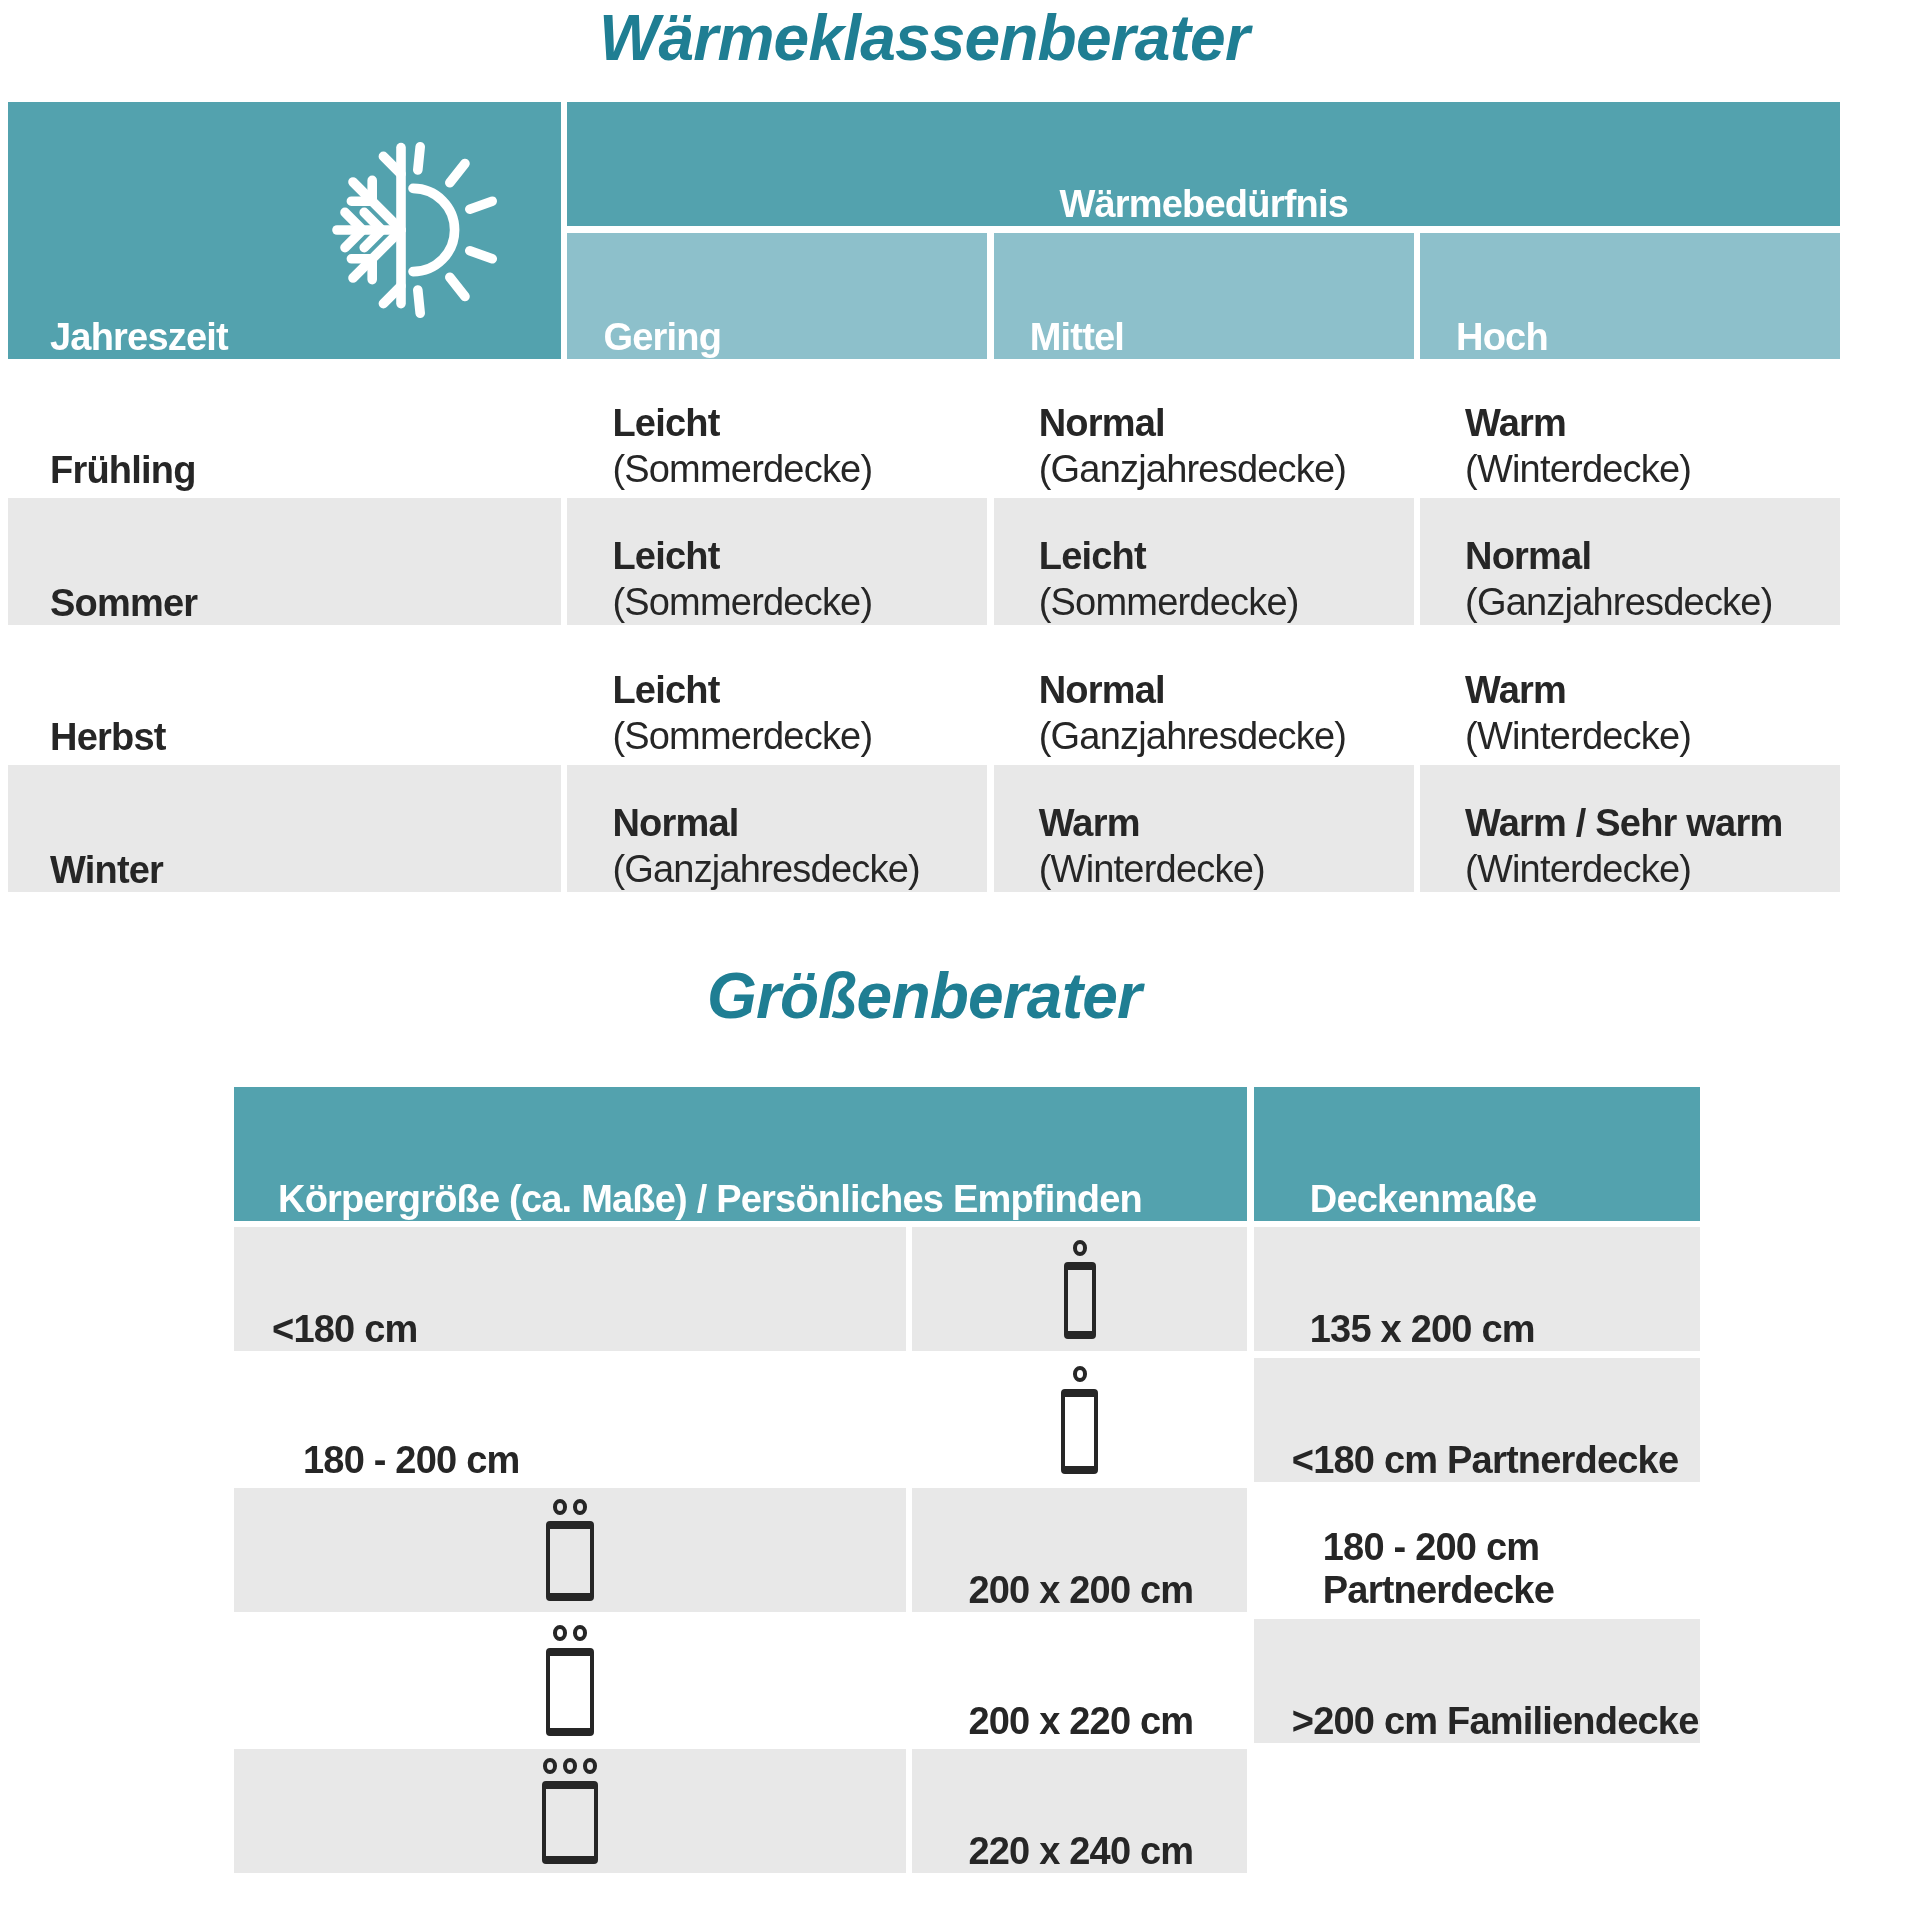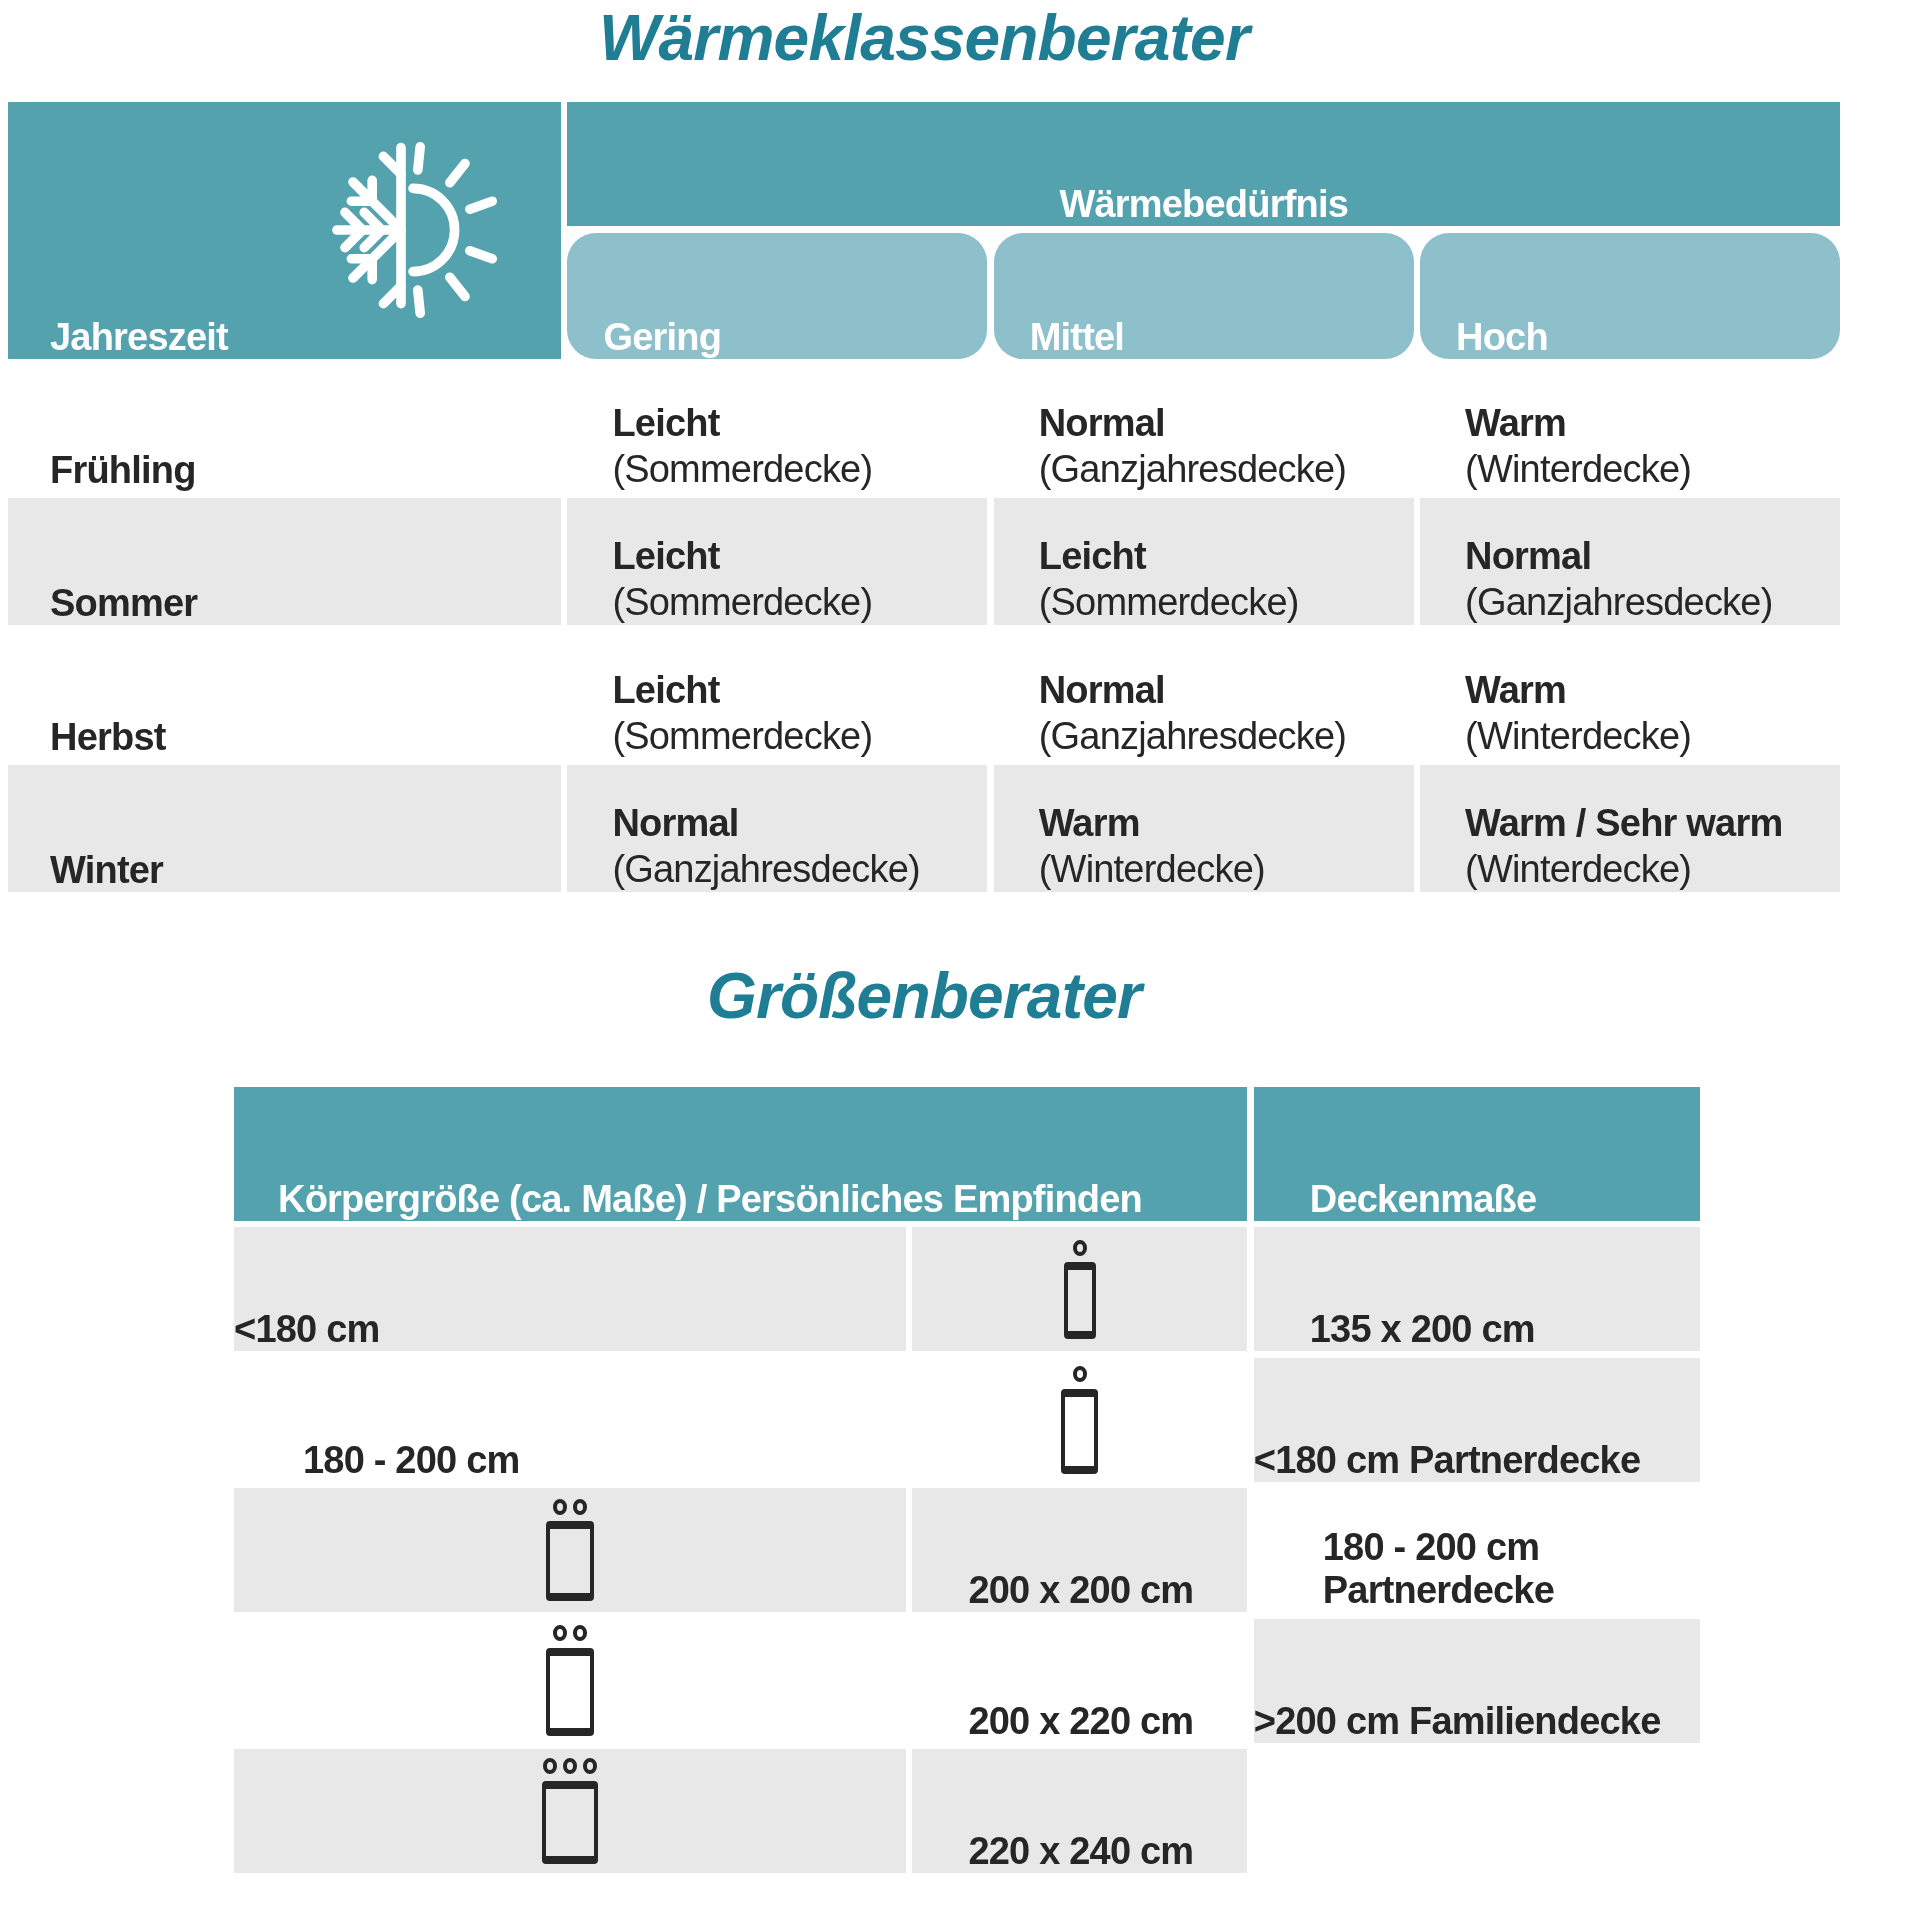--- a/index.html
+++ b/index.html
@@ -53,21 +53,21 @@
     width:176px;height:176px;
   }
   .t1-group{
     grid-column:2/5;grid-row:1;
     align-items:center;
     font-size:38px;font-weight:700;
   }
   .t1-sub{
     grid-row:2;
     padding-left:36px;
-    font-size:38px;font-weight:700;border-radius:29px;
+    font-size:38px;font-weight:700;
   }
   .t1-season{
     grid-column:1;
     padding-left:42px;
     font-size:38px;font-weight:700;
   }
   .t1-data{
     padding-left:45px;
     font-size:38px;line-height:46px;
   }
@@ -87,20 +87,21 @@
     grid-column:1/3;grid-row:1;
     padding-left:44px;
     font-size:38px;font-weight:700;
   }
   .t2-head-right{
     grid-column:3;grid-row:1;
     padding-left:56px;
     font-size:38px;font-weight:700;
   }
   .t2-label{
+    padding-left:38px;
     font-size:38px;font-weight:700;
   }
   .t2-label.indent{padding-left:69px;}
   .t2-icon-cell{
     display:flex;flex-direction:column;
     align-items:center;justify-content:center;
   }
   .t2-size{
     padding-left:56px;
     font-size:38px;font-weight:700;

